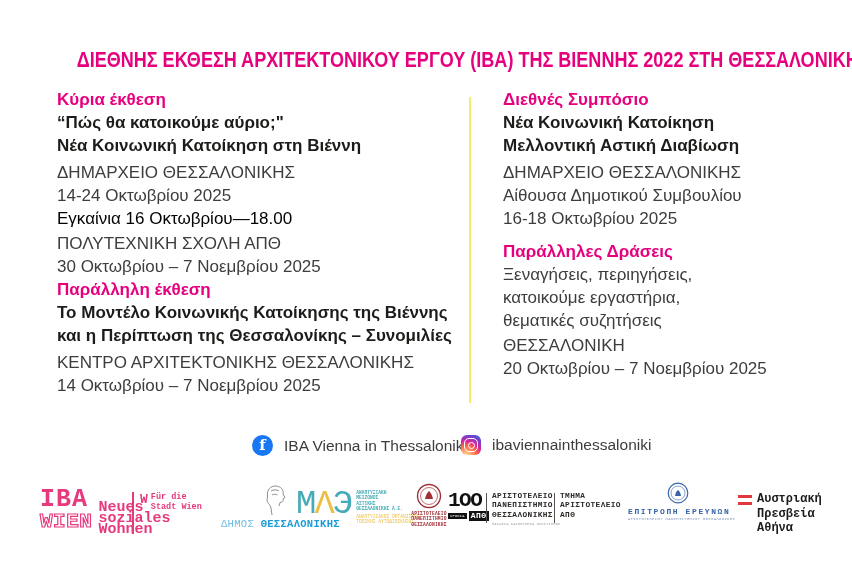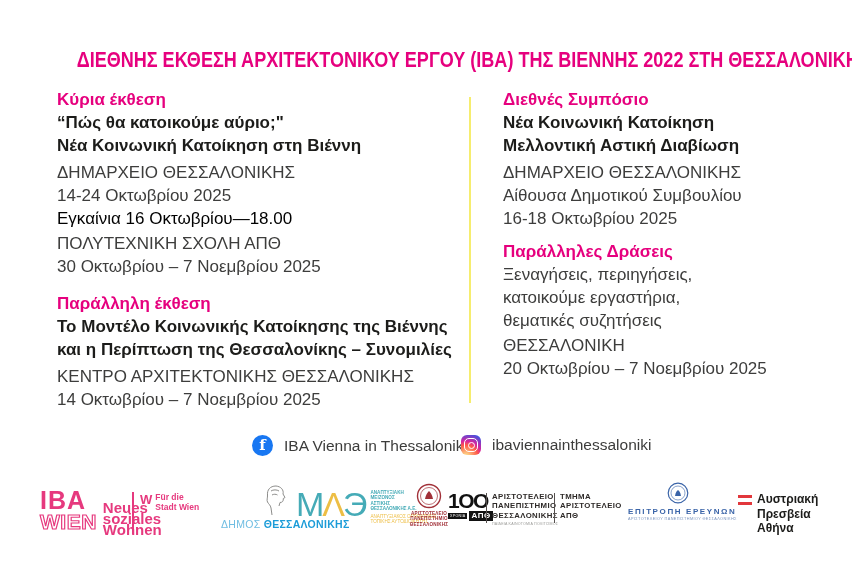--- a/index.html
+++ b/index.html
@@ -17,21 +17,21 @@
   .col{position:absolute;top:88px;font-size:17px;line-height:23px;color:#3D3D3C;}
   .col.left{left:57px;width:410px;}
   .col.right{left:503px;width:320px;}
   .ln{white-space:nowrap;}
   .pinkhead{color:#E6007E;font-weight:600;}
   .boldln{color:#1C1C1A;font-weight:700;}
   .pinkln{color:#000000;}
   .mt4{margin-top:4px;}
   .mt2{margin-top:2px;}
   .mt10{margin-top:10px;}
-  .mt14{margin-top:14px;}
+  .mt14{}
   .divider-v{
     position:absolute;left:469px;top:97px;width:2px;height:306px;background:#F6ED6E;
   }
   
   .social{position:absolute;left:0;top:435px;width:852px;height:26px;}
   .fb-group{position:absolute;left:252px;top:0;display:flex;align-items:center;gap:11px;}
   .ig-group{position:absolute;left:461px;top:0;display:flex;align-items:center;gap:11px;}
   .social-label{font-size:15.5px;color:#3C3C3B;white-space:nowrap;}
   .fb-icon{
     width:21px;height:21px;border-radius:50%;background:#1877F2;color:#fff;
@@ -45,21 +45,21 @@
   .ig-icon::before{
     content:"";position:absolute;left:3px;top:3px;right:3px;bottom:3px;
     border:1.6px solid #fff;border-radius:5px;box-sizing:border-box;
   }
   .ig-icon::after{
     content:"";position:absolute;left:6.5px;top:6.5px;width:7px;height:7px;
     border:1.6px solid #fff;border-radius:50%;box-sizing:border-box;
   }
   
   .footer{position:absolute;left:0;top:480px;width:852px;height:75px;font-family:"Liberation Sans","DejaVu Sans",sans-serif;}
-  .flogo{position:absolute;}
+  .flogo{position:absolute;font-family:Liberation Mono, monospace;}
   
   .iba-big{color:#E6397E;font-weight:800;font-size:25px;line-height:22px;letter-spacing:1px;}
   .iba-outline{
     color:#fff;-webkit-text-stroke:1.2px #E6397E;font-weight:800;font-size:21px;line-height:22px;letter-spacing:.5px;
   }
   .iba-tag{color:#E6397E;font-size:15px;line-height:11px;font-weight:600;}
   .iba-sep{position:absolute;left:92px;top:3px;width:1.5px;height:42px;background:#E6397E;}
   .sw-mark{color:#E6397E;font-weight:900;font-size:13px;line-height:13px;}
   .sw-text{color:#E6397E;font-size:8.5px;line-height:9.5px;font-weight:700;}
   

